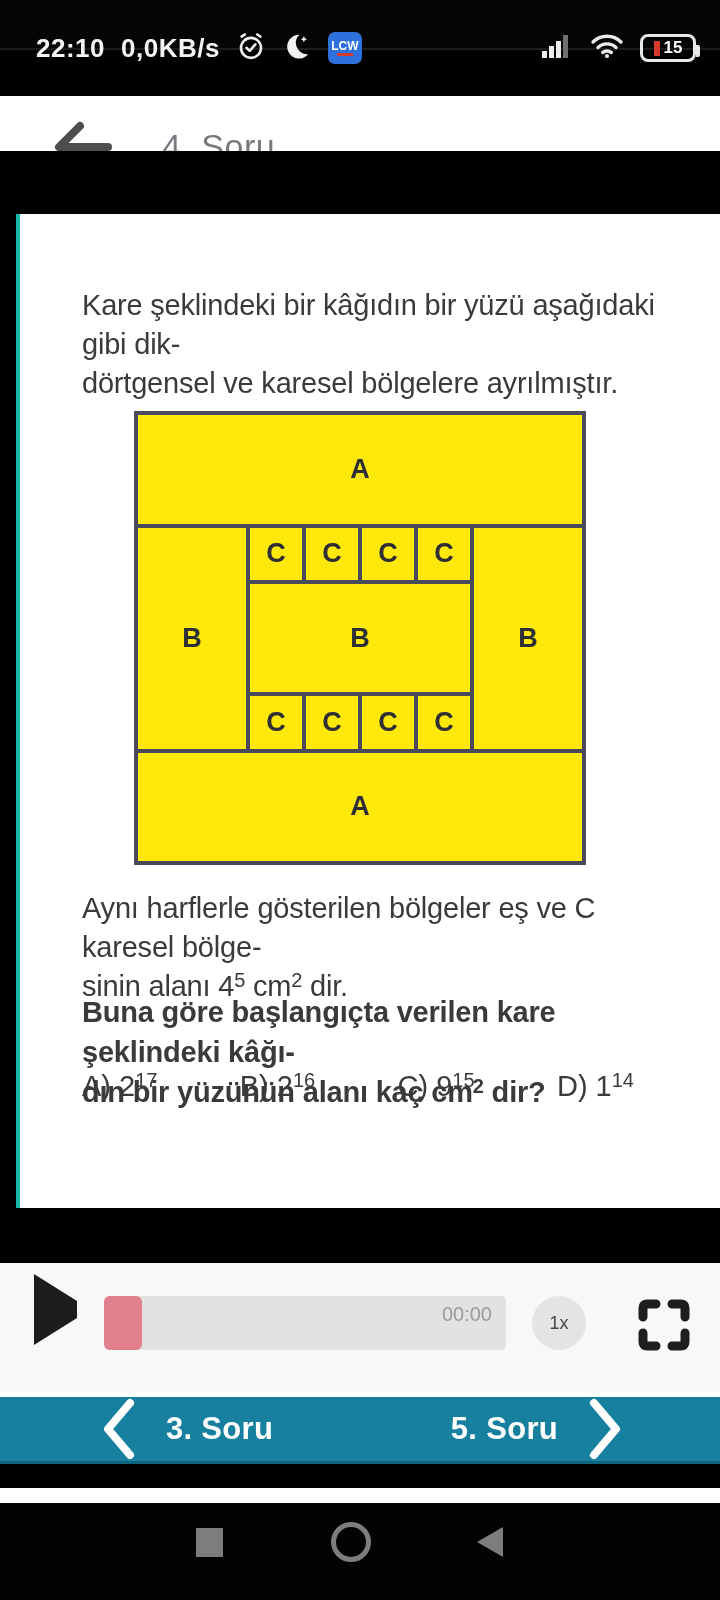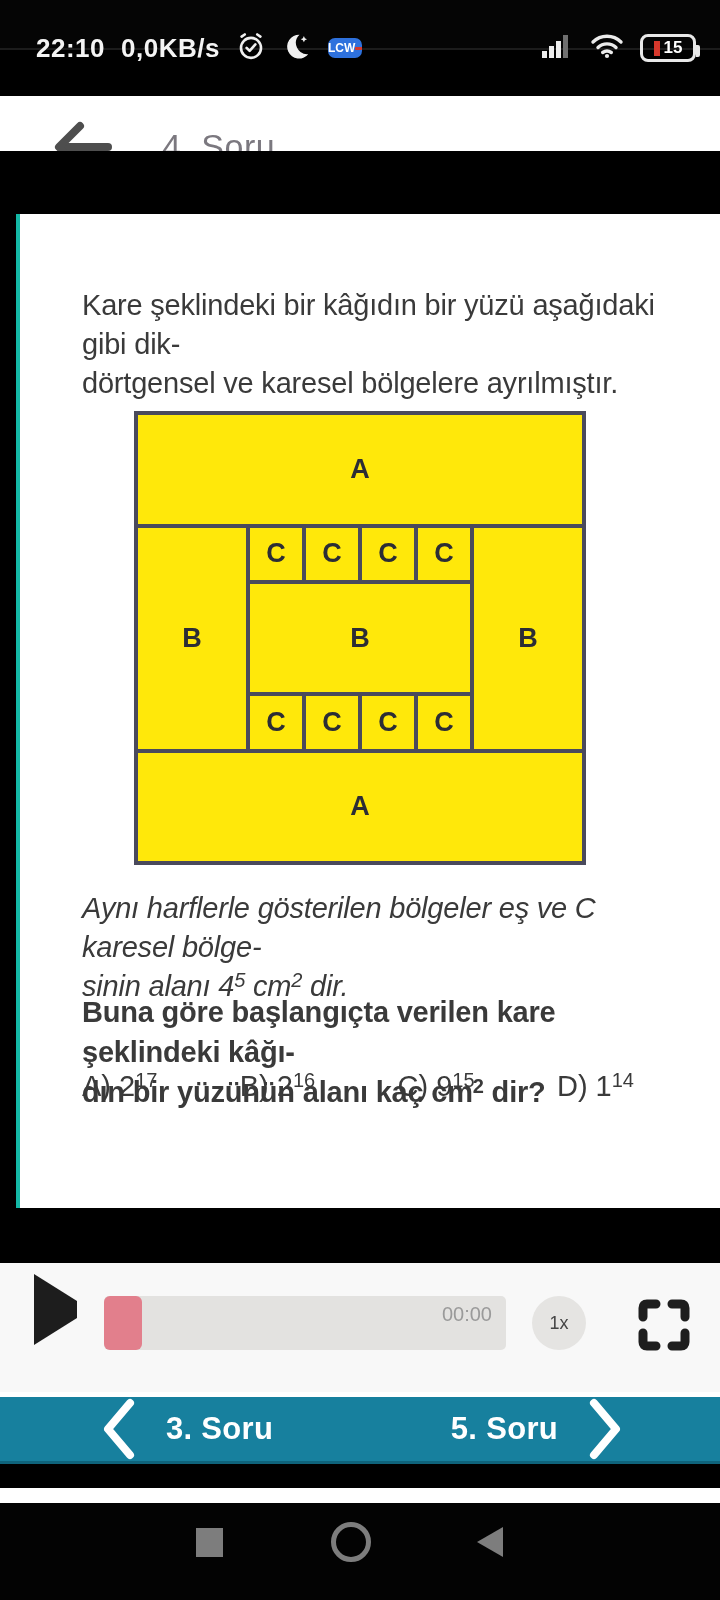--- a/index.html
+++ b/index.html
@@ -12,22 +12,22 @@
   
   .statusbar {
     position:absolute; top:0; left:0; width:720px; height:50px;
     background:#050505; display:flex; align-items:center;
     justify-content:space-between; padding:0 24px 0 36px;
     border-bottom:2px solid #1c1c1c;
   }
   .sb-left, .sb-right { display:flex; align-items:center; gap:16px;margin-top:48px; }
   .sb-text { color:#f4f4f4; font-size:26px; font-weight:bold; letter-spacing:0.5px; }
   .lcw-badge {
-    width:34px; height:20px; border-radius:7px; background:#2e71dd;
-    display:flex; align-items:center; justify-content:center;
+    width:34px; height:32px; border-radius:7px; background:#2e71dd;
+    display:flex; flex-direction:column; align-items:center; justify-content:center;
   }
   .lcw-badge span { color:#fff; font-size:12px; font-weight:bold; line-height:12px; }
   .lcw-badge i { display:block; width:16px; height:3px; background:#d43a2f; margin-top:1px; }
   .battery {
     position:relative; width:56px; height:28px; border:3px solid #e8e8e8;
     border-radius:8px; display:flex; align-items:center; justify-content:center; gap:2px;
   }
   .battery .nub { position:absolute; right:-7px; top:8px; width:4px; height:12px; background:#e8e8e8; border-radius:0 2px 2px 0; }
   .battery .red { width:6px; height:15px; background:#d6382c; margin-right:2px; }
   .battery .pct { color:#fff; font-size:17px; font-weight:bold; }
@@ -44,21 +44,21 @@
   .band1 { top:151px; height:63px; }
   .band2 { top:1208px; height:55px; }
 
   
   .content {
     position:absolute; top:214px; left:16px; width:720px; height:994px;
     background:#ffffff; border-left:4px solid #14b8a6;
   }
   .qtext { position:absolute; left:62px; right:44px; color:#3a3a3a; font-size:29px; line-height:39px; letter-spacing:-0.2px; }
   .qtext.p1 { top:72px; }
-  .qtext.p2 { top:675px;font-style:italic; }
+  .qtext.p2 { top:675px; }
   .qtext.p3 { top:778px; font-weight:bold; line-height:40px; }
   sup.exp { font-size:20px; position:relative; top:2px; vertical-align:super; line-height:0; }
 
   
   .diagram {
     position:absolute; top:197px; left:114px; width:452px; height:454px;
     background:#ffe80a; border:2px solid #4a4a5c;
     display:grid;
     grid-template-columns:25% 12.5% 12.5% 12.5% 12.5% 25%;
     grid-template-rows:25% 12.5% 25% 12.5% 25%;

